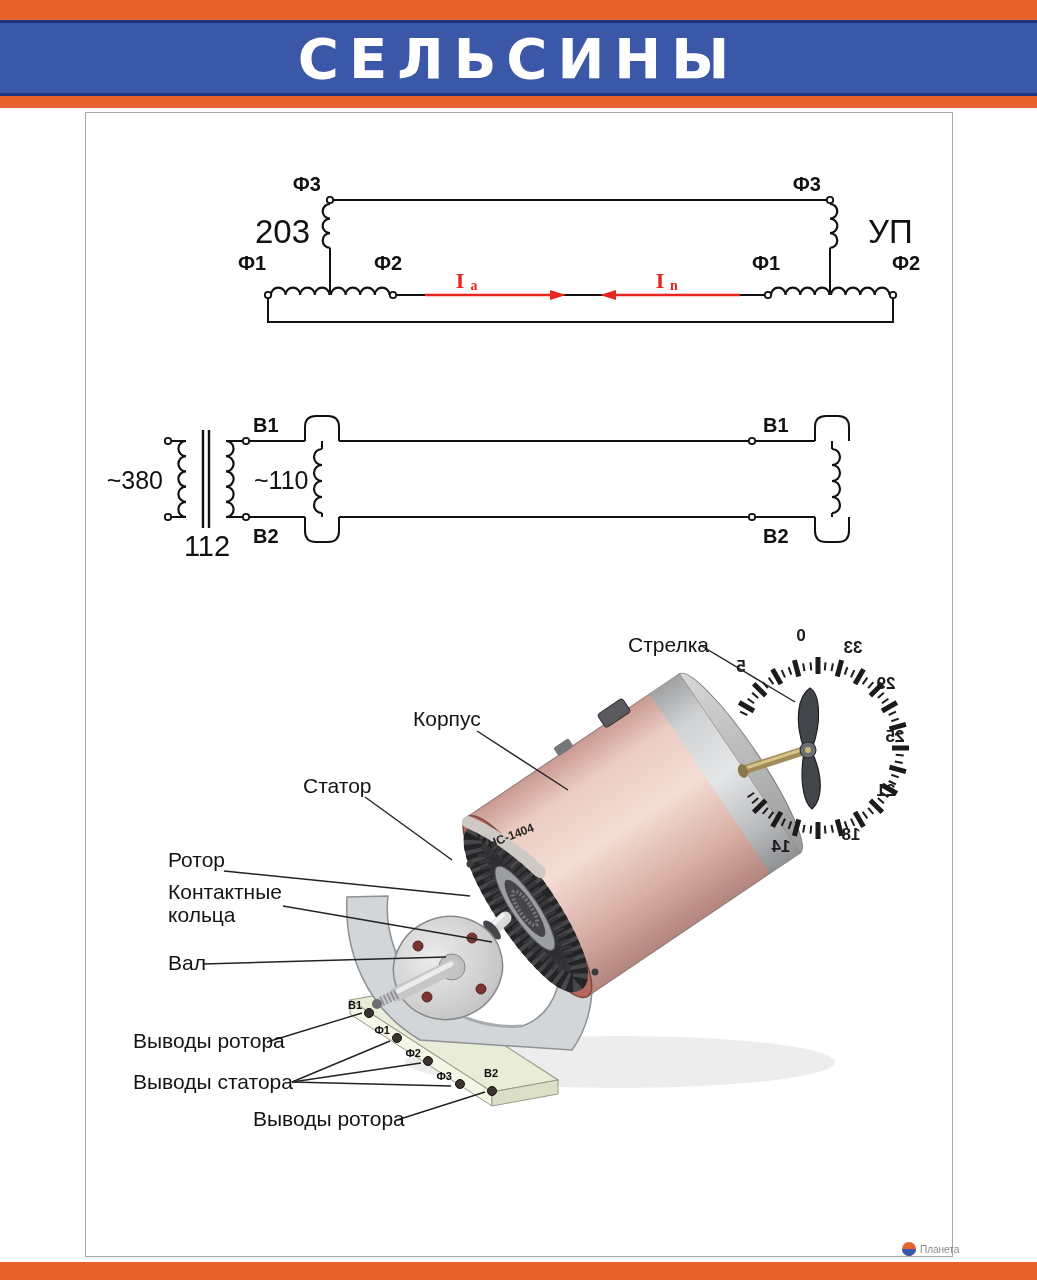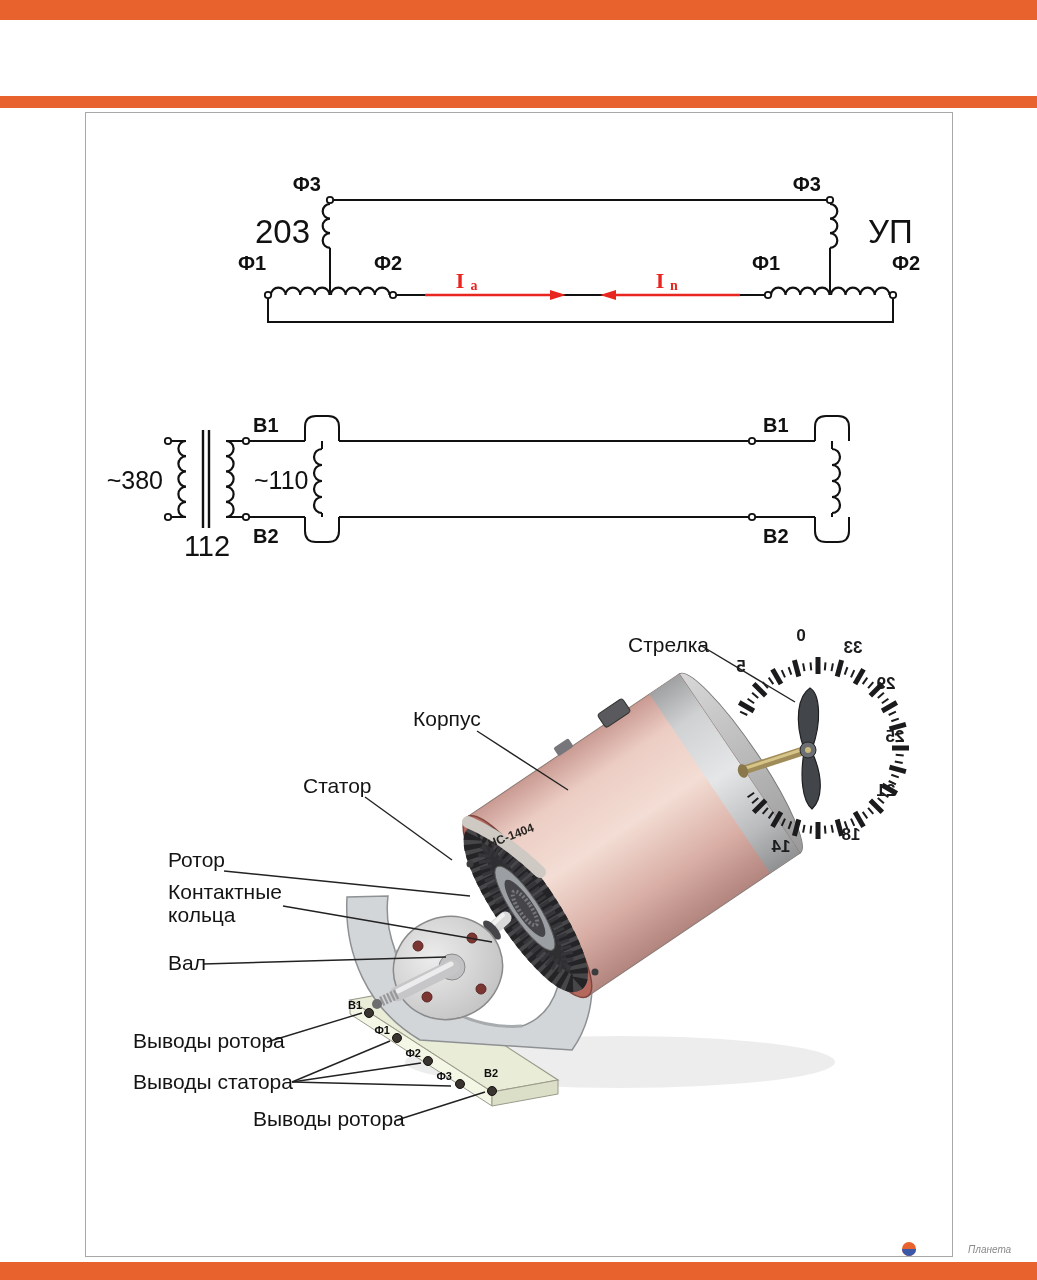--- a/index.html
+++ b/index.html
@@ -10,21 +10,21 @@
           border-top:3px solid var(--band-blue-dark);border-bottom:3px solid var(--band-blue-dark);
           box-sizing:border-box;display:flex;align-items:center;justify-content:center;}
   .title{color:#ffffff;font-family:"DejaVu Sans","Liberation Sans",sans-serif;font-weight:bold;
           font-size:56px;letter-spacing:10px;}
   .bar-under{position:absolute;left:0;top:96px;width:1037px;height:12px;background:var(--orange);}
   .bar-bottom{position:absolute;left:0;top:1262px;width:1037px;height:18px;background:var(--orange);}
   .content-frame{position:absolute;left:85px;top:112px;width:866px;height:1143px;
           border:1px solid #a8a8a8;}
   .diagram-layer{position:absolute;left:0;top:0;width:1037px;height:1280px;}
   .logo{position:absolute;left:901px;top:1241px;display:flex;align-items:center;gap:3px;}
-  .logo-text{font-size:10px;color:#8a8a8a;font-style:italic;margin-left:48px;}
+  .logo-text{font-size:10px;color:#8a8a8a;}
 
   
   .wire{stroke:var(--ink);stroke-width:2;fill:none;}
   .coil{stroke:var(--ink);stroke-width:2.2;fill:none;}
   .core{stroke:var(--ink);stroke-width:2.4;fill:none;}
   .term{fill:#ffffff;stroke:var(--ink);stroke-width:1.8;}
   .lbl-b{font:bold 20px "Liberation Sans",sans-serif;fill:var(--ink);}
   .lbl-big{font:33px "Liberation Sans",sans-serif;fill:var(--ink);}
   .lbl-mid{font:25px "Liberation Sans",sans-serif;fill:var(--ink);}
   .lbl-112{font:29px "Liberation Sans",sans-serif;fill:var(--ink);}
@@ -36,20 +36,23 @@
   .leader{stroke:#222;stroke-width:1.4;fill:none;}
   .dial-num{font:bold 17px "Liberation Sans",sans-serif;fill:#1b1b1d;text-anchor:middle;}
   .term-lbl{font:bold 11px "Liberation Sans",sans-serif;fill:#0e0e0e;}
   .model-lbl{font:bold 12px "Liberation Sans",sans-serif;fill:#262421;}
 </style>
 </head>
 <body>
 
 <div class="poster">
   <div class="bar-top"></div>
+  <div class="title-band">
+    <div class="title">СЕЛЬСИНЫ</div>
+  </div>
   <div class="bar-under"></div>
   <div class="content-frame"></div>
 
   <svg class="diagram-layer" width="1037" height="1280" viewBox="0 0 1037 1280" xmlns="http://www.w3.org/2000/svg">
     <defs>
       <linearGradient id="gradBody" x1="0" y1="0" x2="0" y2="1">
         <stop offset="0" stop-color="#c99a92"></stop>
           <stop offset="0.18" stop-color="#eccdc4"></stop>
         <stop offset="0.45" stop-color="#f3ddd4"></stop>
           <stop offset="0.75" stop-color="#d9afa6"></stop>

